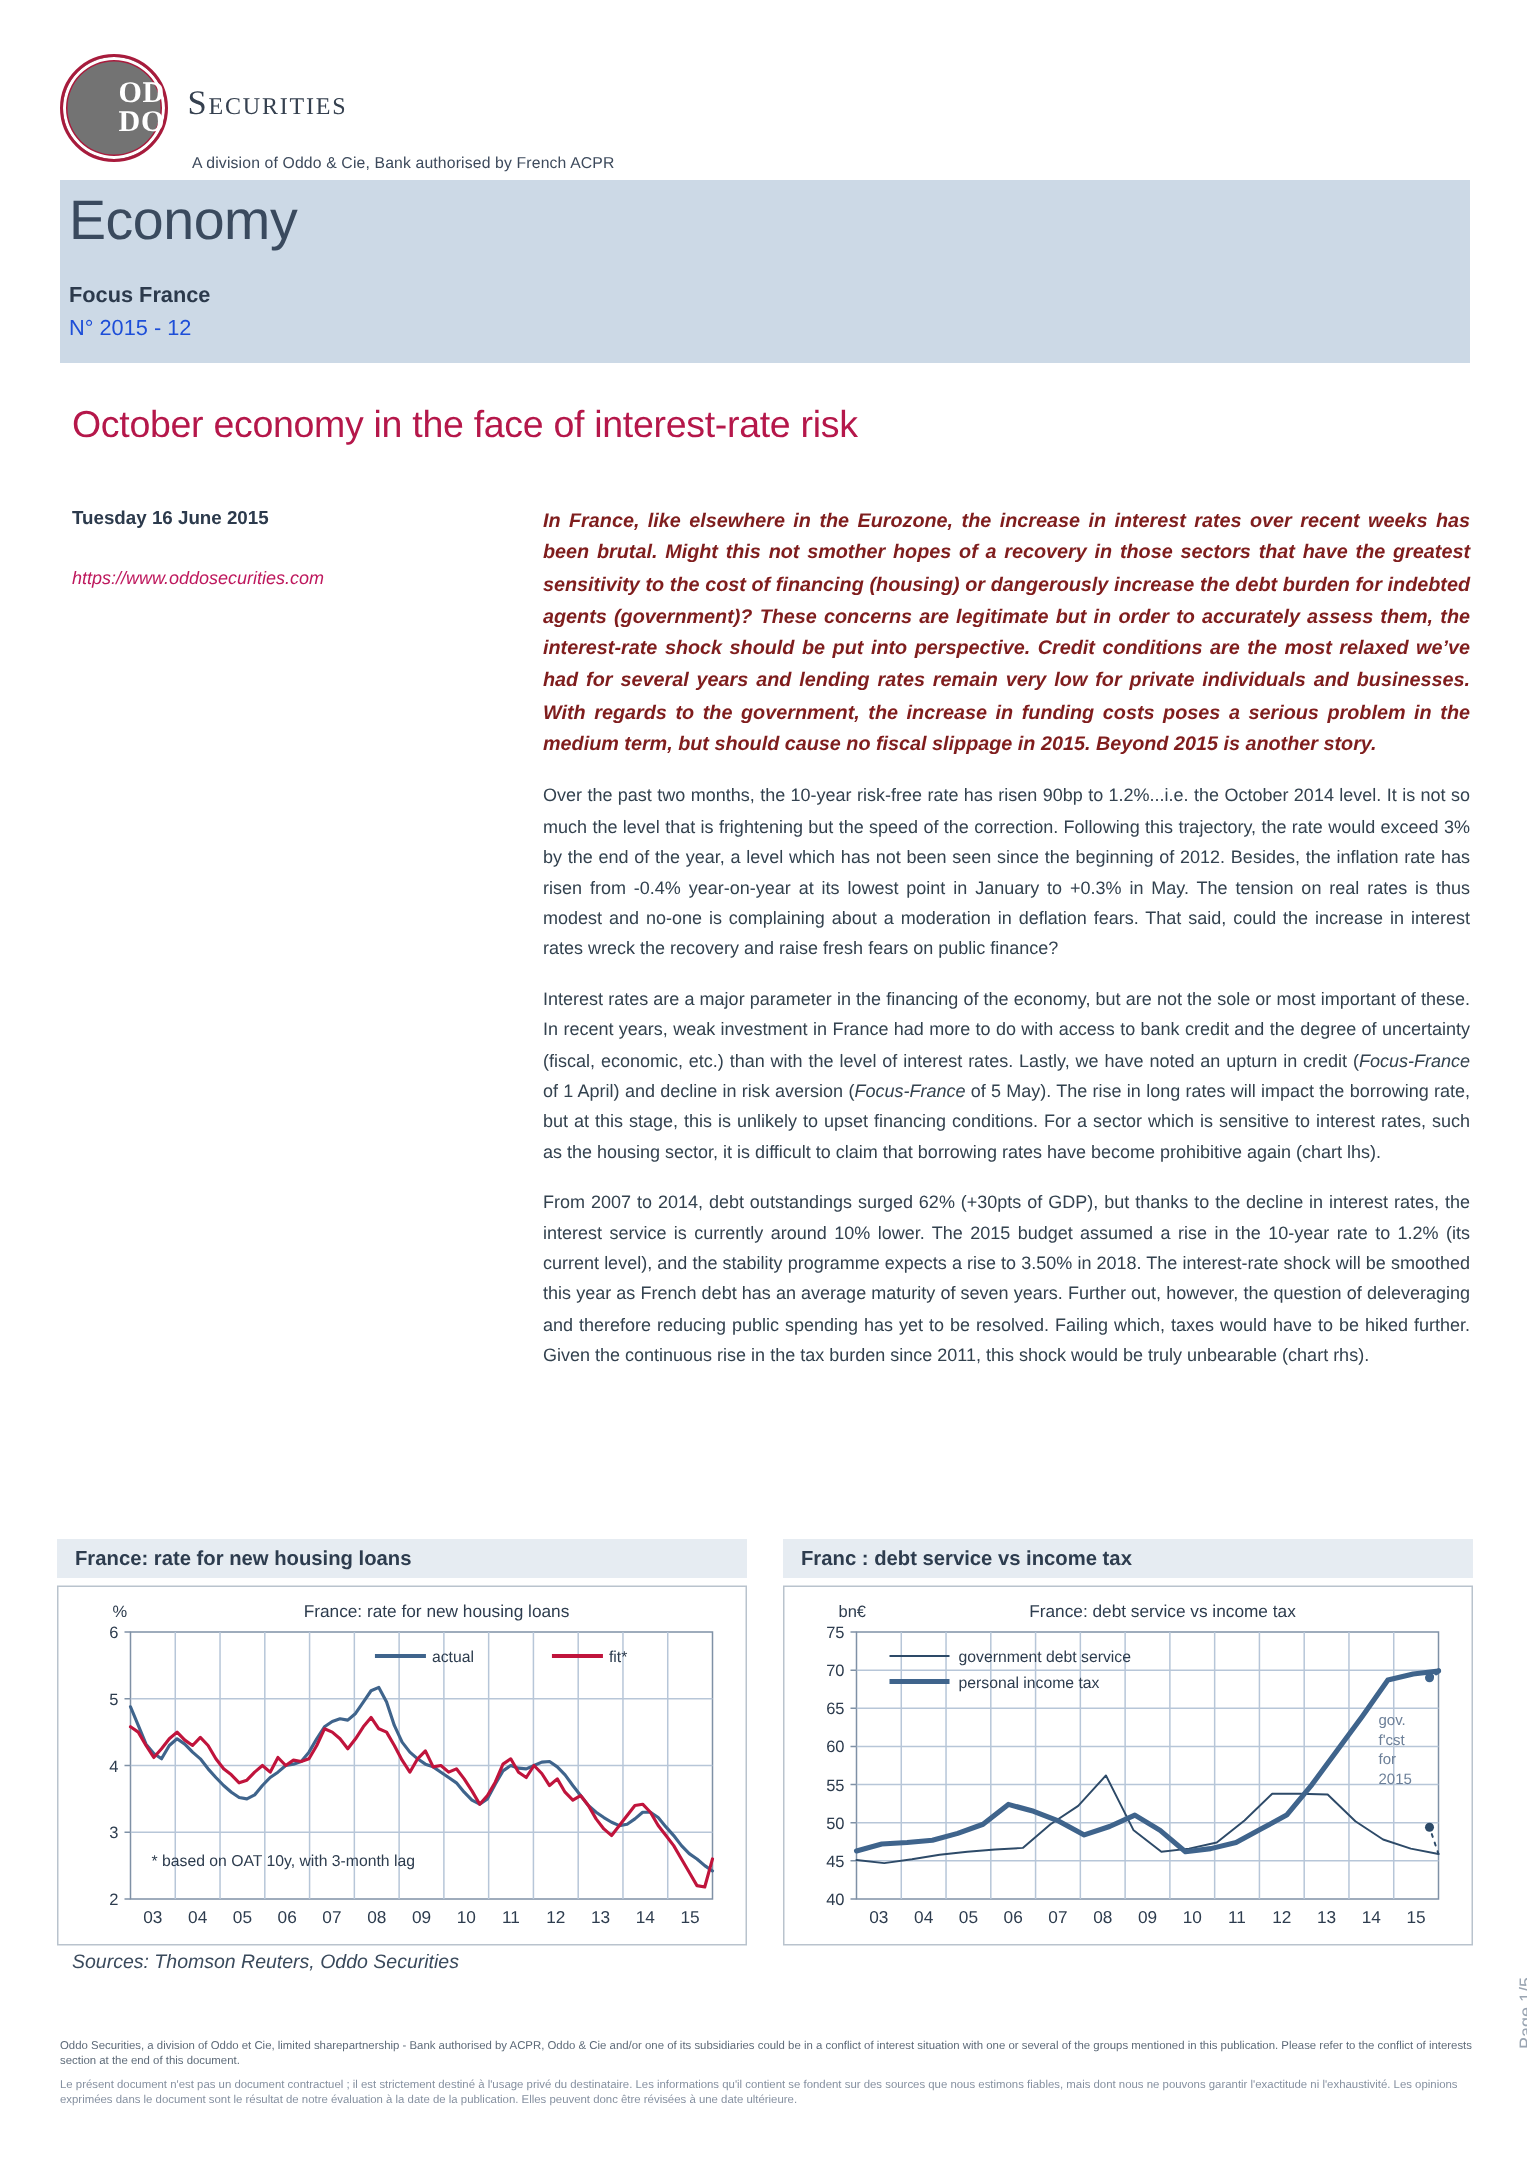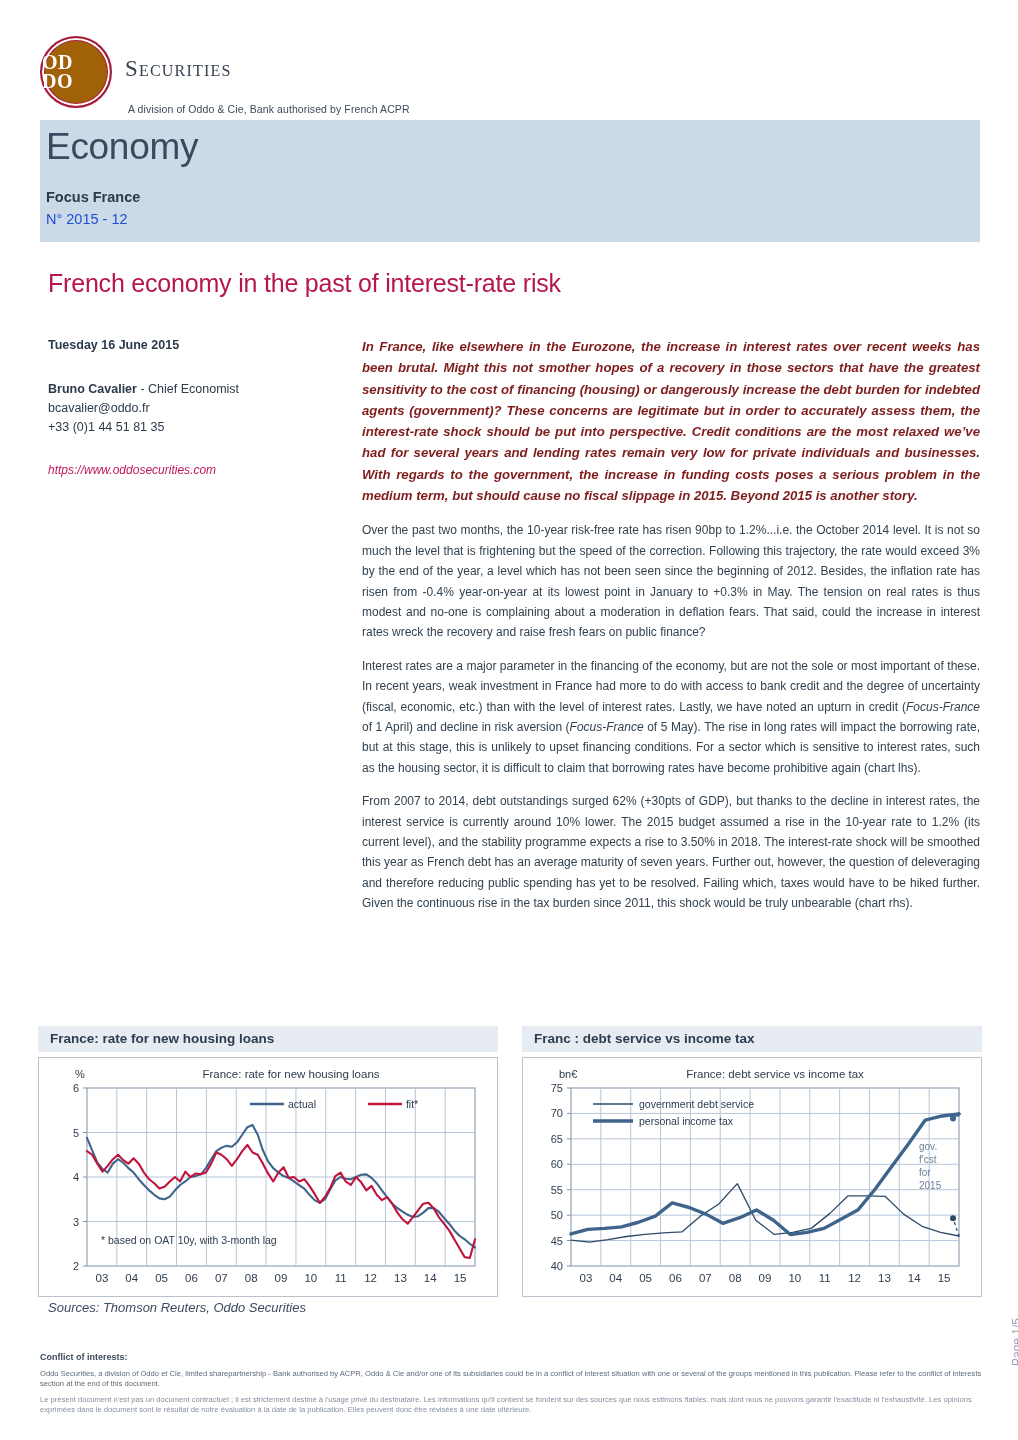--- a/index.html
+++ b/index.html
@@ -13,23 +13,23 @@
     position: relative;
     overflow: hidden;
   }
   .page { position: relative; width: 1018px; height: 1440px; }
 
   
   .masthead { position: absolute; left: 40px; top: 28px; width: 940px; height: 92px; }
   .logo-wrap { position: absolute; left: 0; top: 8px; width: 72px; height: 72px; }
   .logo-circle {
     width: 68px; height: 68px; border-radius: 50%;
-    background: #a16207; border: 2px solid #a81b3c;
+    background: #737373; border: 2px solid #a81b3c;
     box-shadow: 0 0 0 2px #ffffff inset, 0 0 0 3px #a81b3c inset;
-    display: flex; align-items: flex-start; justify-content: center;
+    display: flex; align-items: flex-end; justify-content: center;
     flex-direction: column;
   }
   .logo-line {
     color: #ffffff; font-family: "Liberation Serif", serif;
     font-size: 20px; font-weight: 700; line-height: 19px; letter-spacing: .5px;
   }
   .brand-word {
     position: absolute; left: 85px; top: 28px;
     font-family: "Liberation Serif", serif;
     font-size: 23px; letter-spacing: 1.2px; color: #35404f;
@@ -133,29 +133,24 @@
     <div class="brand-word">Securities</div>
     <div class="brand-sub">A division of Oddo &amp; Cie, Bank authorised by French ACPR</div>
   </div>
 
   <div class="band">
     <div class="band-title">Economy</div>
     <div class="band-sub1">Focus France</div>
     <div class="band-sub2">N° 2015 - 12</div>
   </div>
 
-  <div class="headline">French economy in the past of interest-rate risk</div>
+  <div class="headline">October economy in the face of interest-rate risk</div>
 
   <div class="leftcol">
     <div class="date-line">Tuesday 16 June 2015</div>
-    <div class="author-block">
-      <div><span class="author-name">Bruno Cavalier</span><span> - Chief Economist</span></div>
-      <div>bcavalier@oddo.fr</div>
-      <div>+33 (0)1 44 51 81 35</div>
-    </div>
     <div class="url-line">https://www.oddosecurities.com</div>
   </div>
 
   <div class="rightcol">
     <div class="abstract">In France, like elsewhere in the Eurozone, the increase in interest rates over recent weeks has been brutal. Might this not smother hopes of a recovery in those sectors that have the greatest sensitivity to the cost of financing (housing) or dangerously increase the debt burden for indebted agents (government)? These concerns are legitimate but in order to accurately assess them, the interest-rate shock should be put into perspective. Credit conditions are the most relaxed we’ve had for several years and lending rates remain very low for private individuals and businesses. With regards to the government, the increase in funding costs poses a serious problem in the medium term, but should cause no fiscal slippage in 2015. Beyond 2015 is another story.</div>
     <div class="body-p first">Over the past two months, the 10-year risk-free rate has risen 90bp to 1.2%...i.e. the October 2014 level. It is not so much the level that is frightening but the speed of the correction. Following this trajectory, the rate would exceed 3% by the end of the year, a level which has not been seen since the beginning of 2012. Besides, the inflation rate has risen from -0.4% year-on-year at its lowest point in January to +0.3% in May. The tension on real rates is thus modest and no-one is complaining about a moderation in deflation fears. That said, could the increase in interest rates wreck the recovery and raise fresh fears on public finance?</div>
     <div class="body-p"><span>Interest rates are a major parameter in the financing of the economy, but are not the sole or most important of these. In recent years, weak investment in France had more to do with access to bank credit and the degree of uncertainty (fiscal, economic, etc.) than with the level of interest rates. Lastly, we have noted an upturn in credit (</span><span class="it">Focus-France</span><span> of 1 April) and decline in risk aversion (</span><span class="it">Focus-France</span><span> of 5 May). The rise in long rates will impact the borrowing rate, but at this stage, this is unlikely to upset financing conditions. For a sector which is sensitive to interest rates, such as the housing sector, it is difficult to claim that borrowing rates have become prohibitive again (chart lhs).</span></div>
     <div class="body-p">From 2007 to 2014, debt outstandings surged 62% (+30pts of GDP), but thanks to the decline in interest rates, the interest service is currently around 10% lower. The 2015 budget assumed a rise in the 10-year rate to 1.2% (its current level), and the stability programme expects a rise to 3.50% in 2018. The interest-rate shock will be smoothed this year as French debt has an average maturity of seven years. Further out, however, the question of deleveraging and therefore reducing public spending has yet to be resolved. Failing which, taxes would have to be hiked further. Given the continuous rise in the tax burden since 2011, this shock would be truly unbearable (chart rhs).</div>
   </div>
 
@@ -287,20 +282,19 @@
             <text x="396" y="131" font-size="10" text-anchor="start" fill="#6d8099" font-family="&quot;Liberation Sans&quot;, sans-serif">2015</text>
           </svg>
       </div>
     </div>
 
   </div>
 
   <div class="sources">Sources: Thomson Reuters, Oddo Securities</div>
 
   <div class="footer">
-    <div class="foot-title">Conflict of interests:</div>
     <div class="foot-p">Oddo Securities, a division of Oddo et Cie, limited sharepartnership - Bank authorised by ACPR, Oddo &amp; Cie and/or one of its subsidiaries could be in a conflict of interest situation with one or several of the groups mentioned in this publication. Please refer to the conflict of interests section at the end of this document.</div>
     <div class="foot-p2">Le présent document n'est pas un document contractuel ; il est strictement destiné à l'usage privé du destinataire. Les informations qu'il contient se fondent sur des sources que nous estimons fiables, mais dont nous ne pouvons garantir l'exactitude ni l'exhaustivité. Les opinions exprimées dans le document sont le résultat de notre évaluation à la date de la publication. Elles peuvent donc être révisées à une date ultérieure.</div>
   </div>
 
   <div class="pagenum">Page  1/5</div>
 
 </div>
 
 </body></html>

